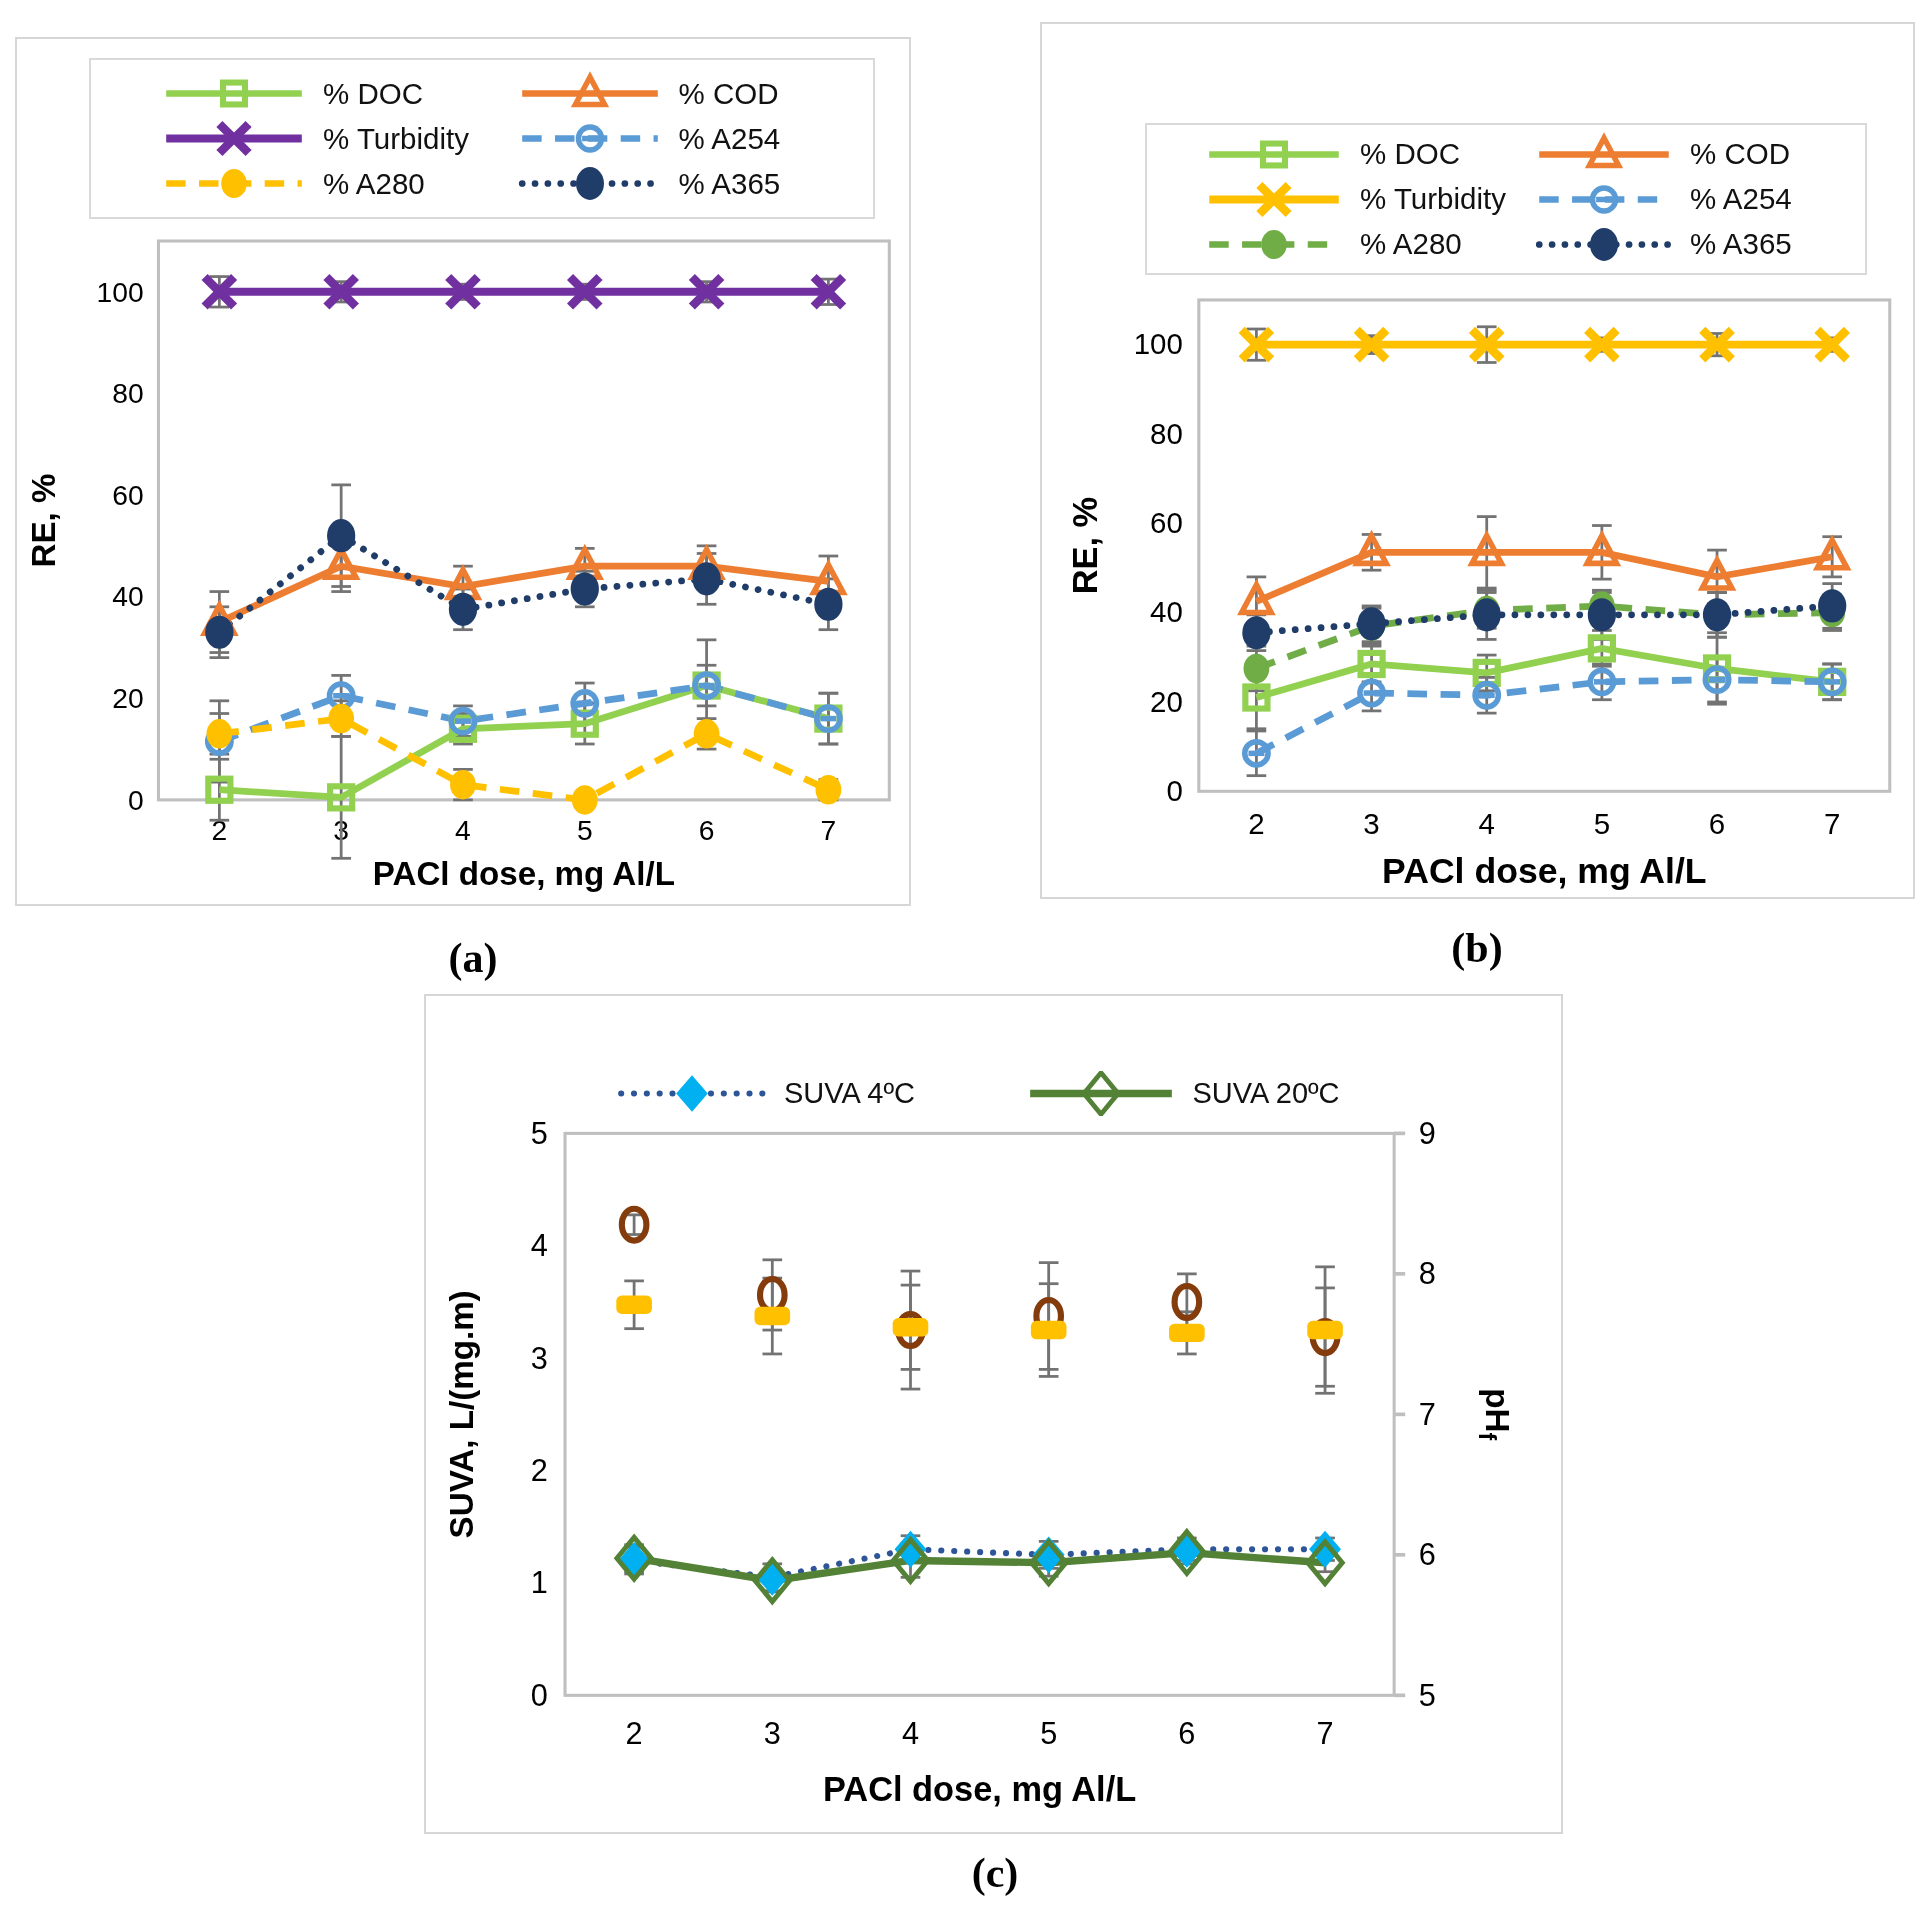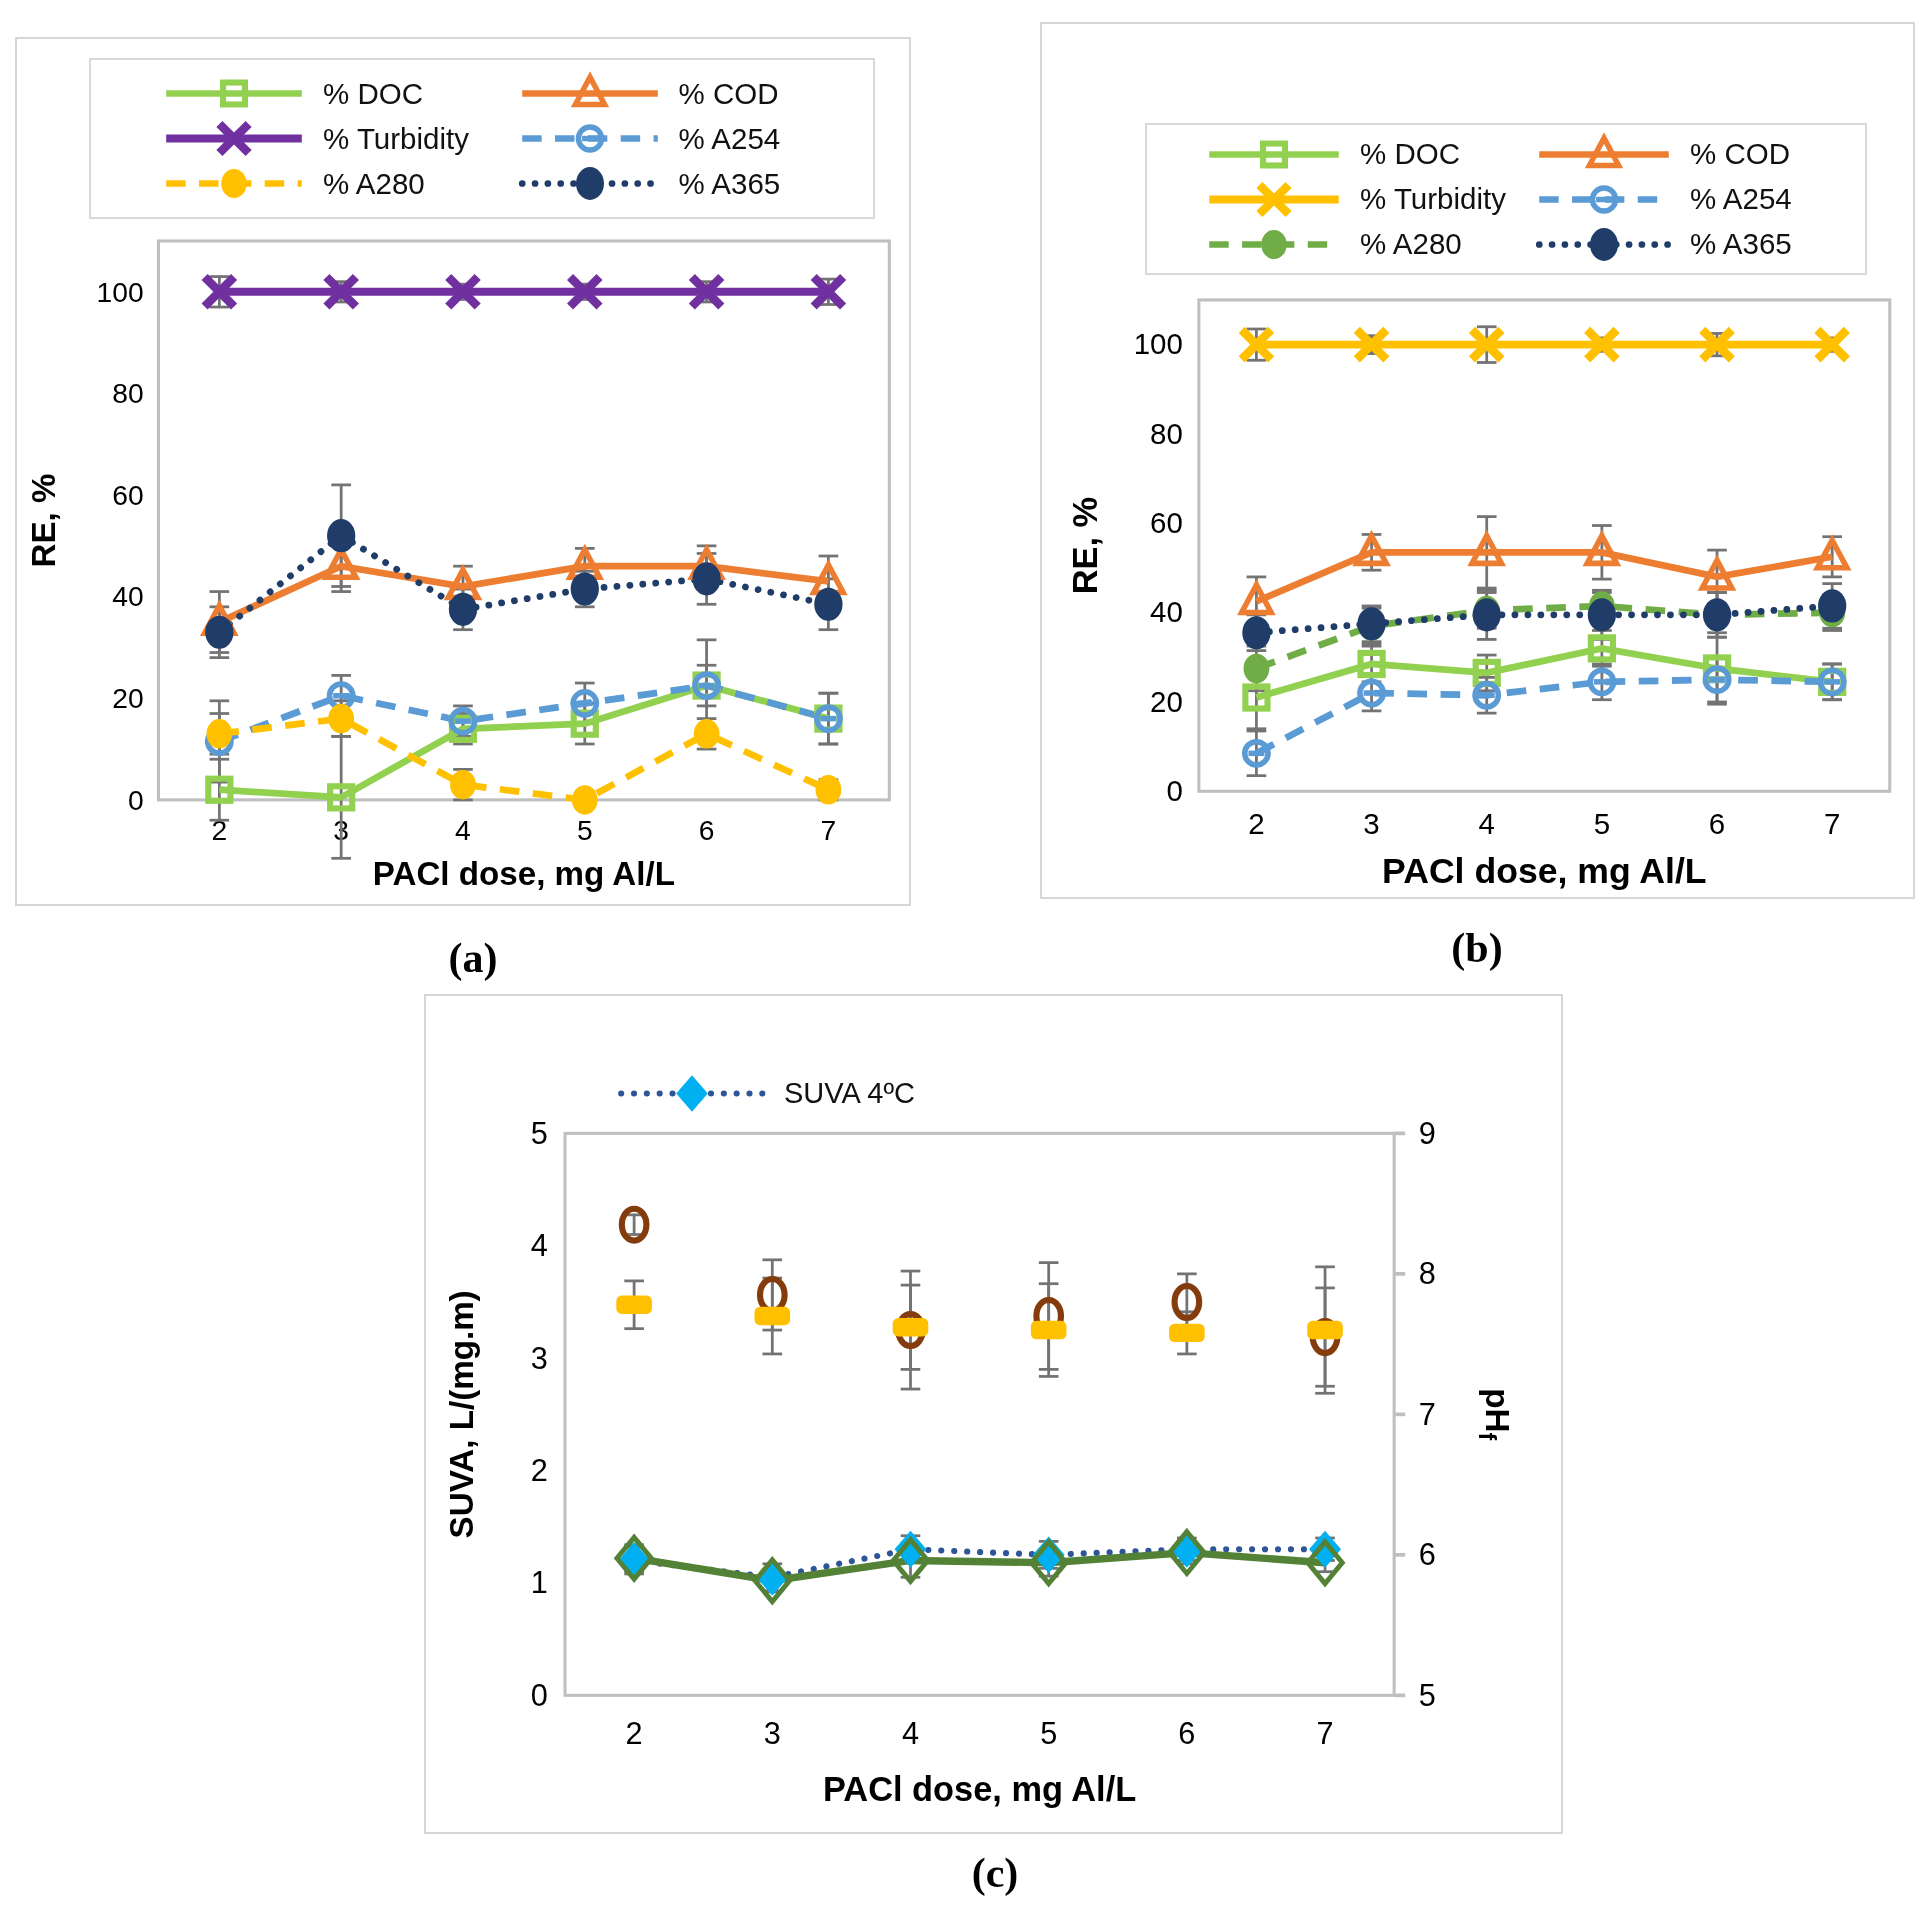--- a/index.html
+++ b/index.html
@@ -163,20 +163,29 @@
     </div>
   <div class="legend" id="legend-c" style="left:580px;top:1032px;width:854px;height:123px;grid-template-columns:1fr 1fr;padding:0 0 0 37px;">
       <div class="legend-item">
         <svg width="150" height="45" viewBox="0 0 245 74">
           <line x1="6" y1="37" x2="239" y2="37" stroke="#2e5597" stroke-width="10" fill="none" stroke-dasharray="0.1 21" stroke-linecap="round"></line>
           <g>
             <path d="M122.5 7 L148.5 37 L122.5 67 L96.5 37 Z" fill="#00b0f0"></path>
           </g>
         </svg>
         <span style="font-size: 29px; text-align: center;">SUVA 4ºC</span>
+      </div>
+      <div class="legend-item">
+        <svg width="150" height="45" viewBox="0 0 245 74">
+          <line x1="6" y1="37" x2="239" y2="37" stroke="#538135" stroke-width="12" fill="none"></line>
+          <g>
+            <path d="M122.5 3 L150.5 37 L122.5 71 L94.5 37 Z" fill="none" stroke="#538135" stroke-width="8"></path>
+          </g>
+        </svg>
+        <span style="font-size: 29px;">SUVA 20ºC</span>
       </div>
     </div>
 
   <svg id="plots" width="1926" height="1913" viewBox="0 0 3136 3114">
       <rect x="258" y="392" width="1190" height="910" fill="none" stroke="#bfbfbf" stroke-width="5"></rect>
       <text x="357.16666666666663" y="1368" font-size="46" text-anchor="middle">2</text>
       <text x="555.5" y="1368" font-size="46" text-anchor="middle">3</text>
       <text x="753.8333333333334" y="1368" font-size="46" text-anchor="middle">4</text>
       <text x="952.1666666666667" y="1368" font-size="46" text-anchor="middle">5</text>
       <text x="1150.5" y="1368" font-size="46" text-anchor="middle">6</text>

